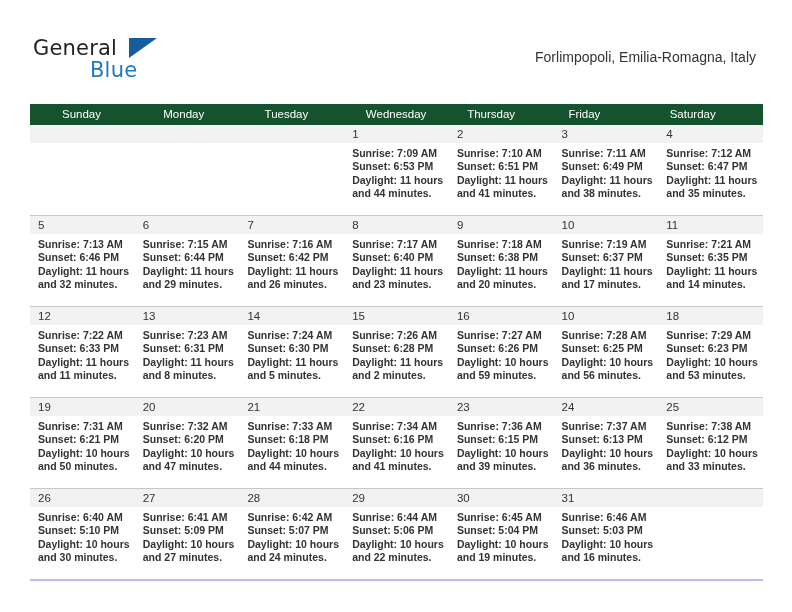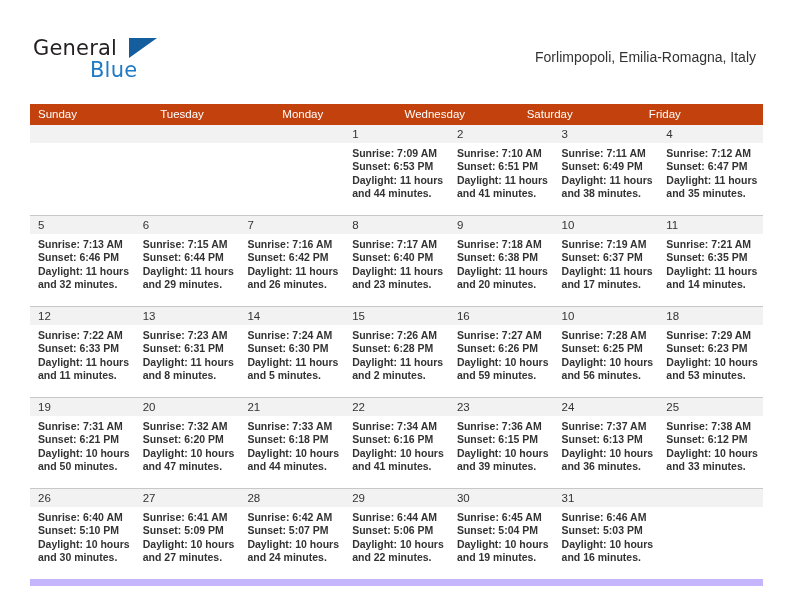--- a/index.html
+++ b/index.html
@@ -95,22 +95,23 @@
   
   .calendar {
     position: absolute;
     left: 30px;
     top: 104px;
     width: 733px;
   }
 
   .weekday-row {
     display: flex;
-    background: #c2410c;
+    background: #14532d;
     height: 21px;
+    padding-left: 24px;
   }
   .weekday {
     flex: 1 1 0;
     color: #ffffff;
     font-size: 11.5px;
     line-height: 21px;
     padding-left: 8px;
     box-sizing: border-box;
     white-space: nowrap;
     overflow: hidden;
@@ -118,21 +119,21 @@
 
   .week-row {
     display: flex;
     border-bottom: 1px solid #c8c8c8;
     height: 90px;
   }
   .week-row.first {
     border-top: none;
   }
   .week-row:last-child {
-    border-bottom: 7px solid #c4b5fd;
+    border-bottom: 2px solid #c4b5fd;
   }
 
   .day-cell {
     flex: 1 1 0;
     box-sizing: border-box;
     position: relative;
     overflow: hidden;
   }
 
   .day-num-strip {
@@ -172,25 +173,26 @@
 
     <div class="title-block">
       <div class="cal-subtitle">Forlimpopoli, Emilia-Romagna, Italy</div>
     </div>
 
   </div>
 
   <div class="calendar">
     <div class="weekday-row" id="weekday-row">
         <div class="weekday">Sunday</div>
+        <div class="weekday">Monday</div>
         <div class="weekday">Tuesday</div>
-        <div class="weekday">Monday</div>
         <div class="weekday">Wednesday</div>
+        <div class="weekday">Thursday</div>
+        <div class="weekday">Friday</div>
         <div class="weekday">Saturday</div>
-        <div class="weekday">Friday</div>
       </div>
     <div id="weeks-container">
         <div class="week-row first">
           <div class="day-cell">
             <div class="day-num-strip"></div>
           </div>
           <div class="day-cell">
             <div class="day-num-strip"></div>
           </div>
           <div class="day-cell">

